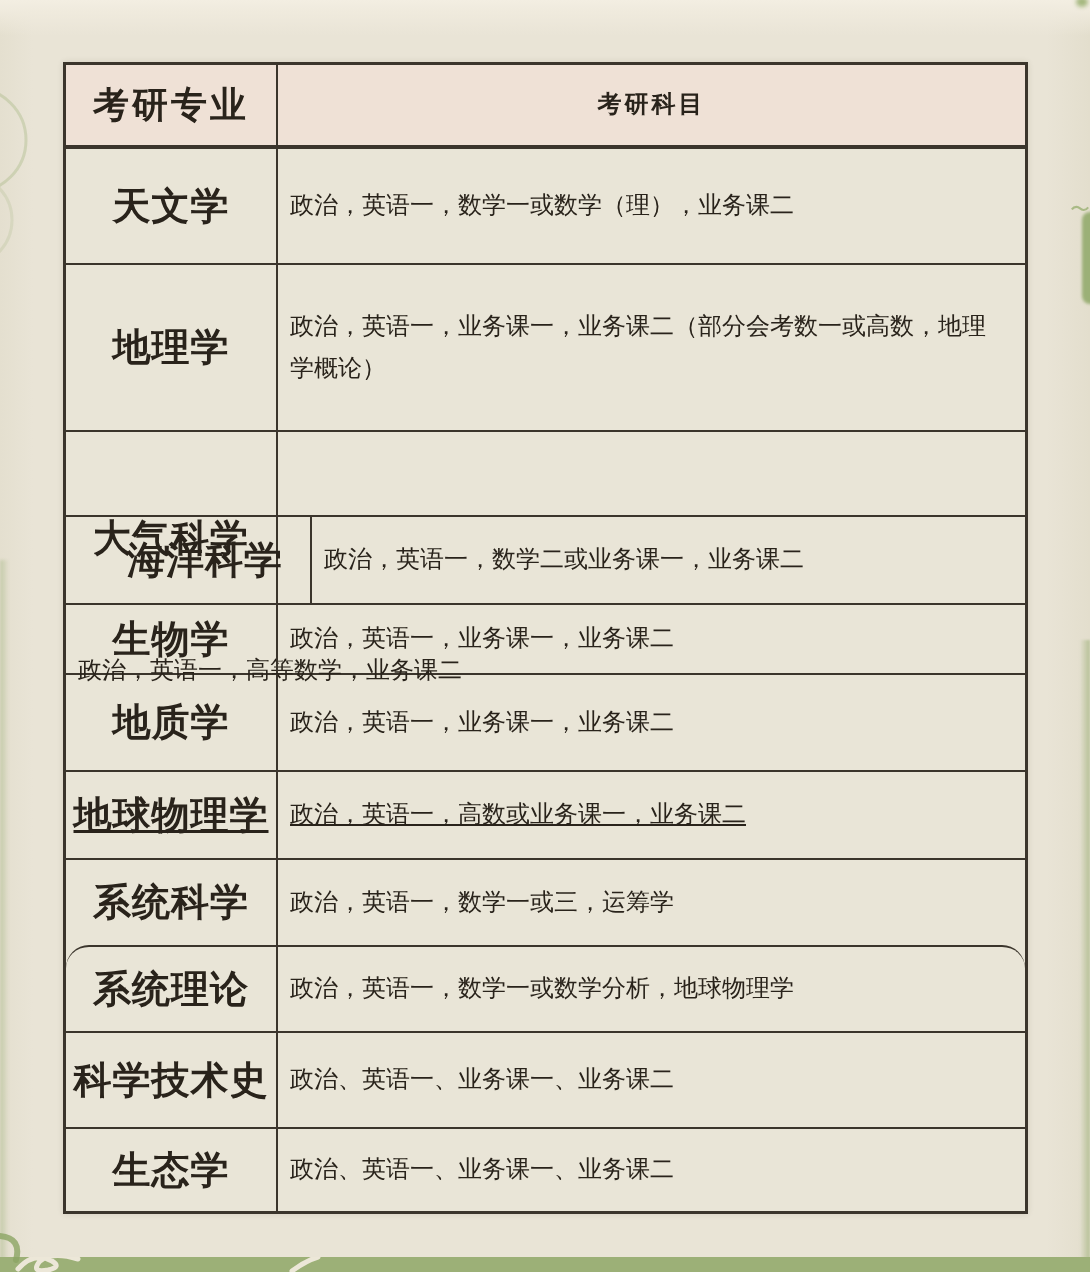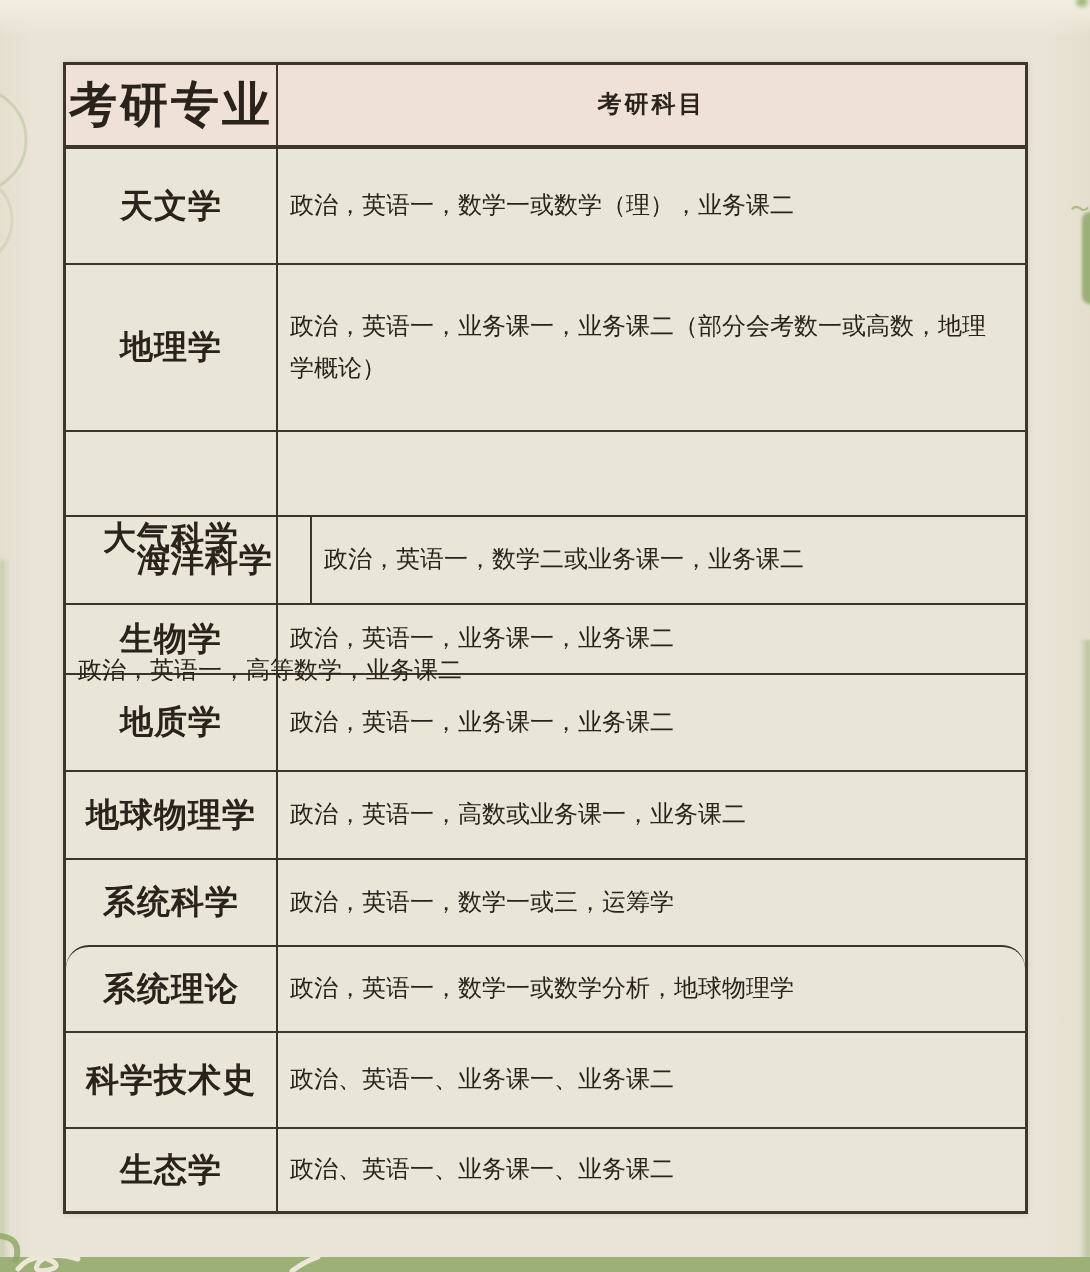--- a/index.html
+++ b/index.html
@@ -60,37 +60,37 @@
   .row + .row, .table-box > .row:nth-child(n+2){border-top:2px solid var(--border);}
   .header-row{background:var(--header_bg);border-bottom:2px solid var(--border);}
   
   .table-box > .row:nth-child(1){height:82px;}
   .table-box > .row:nth-child(2){height:116px;}
   .table-box > .row:nth-child(3){height:167px;}
   .table-box > .row:nth-child(4){height:85px;flex-direction:column;}
   .table-box > .row:nth-child(5){height:88px;padding-left:34px;}
   .table-box > .row:nth-child(6){height:70px;}
   .table-box > .row:nth-child(7){height:97px;}
-  .table-box > .row:nth-child(8){height:88px;}
+  .table-box > .row:nth-child(8){height:88px;text-decoration:underline;}
   .table-box > .row:nth-child(9){height:87px;}
   .table-box > .row:nth-child(10){height:86px;border-radius:23px;}
   .table-box > .row:nth-child(11){height:96px;}
   .table-box > .row:nth-child(12){height:84px;}
 
   .cell{display:flex;align-items:center;box-sizing:border-box;}
   .cell-major{
     width:212px;flex:0 0 212px;justify-content:center;text-align:center;
     border-right:2px solid var(--border);
-    font-weight:bold;font-size:33px;letter-spacing:1px;
+    font-weight:bold;font-size:38px;letter-spacing:1px;
   }
   .cell-subjects{
     flex:1 1 auto;justify-content:flex-start;text-align:left;
     padding:6px 20px 6px 12px;font-size:24px;line-height:1.72;
   }
-  .header-row .cell-major{font-size:48px;letter-spacing:3px;}
+  .header-row .cell-major{font-size:36px;letter-spacing:3px;}
   .header-row .cell-subjects{justify-content:center;text-align:right;
     font-weight:bold;font-size:24px;letter-spacing:3px;padding:0;}
 </style>
 </head>
 <body>
 
 <div class="page">
 
   <div class="top-strip"></div>
 

